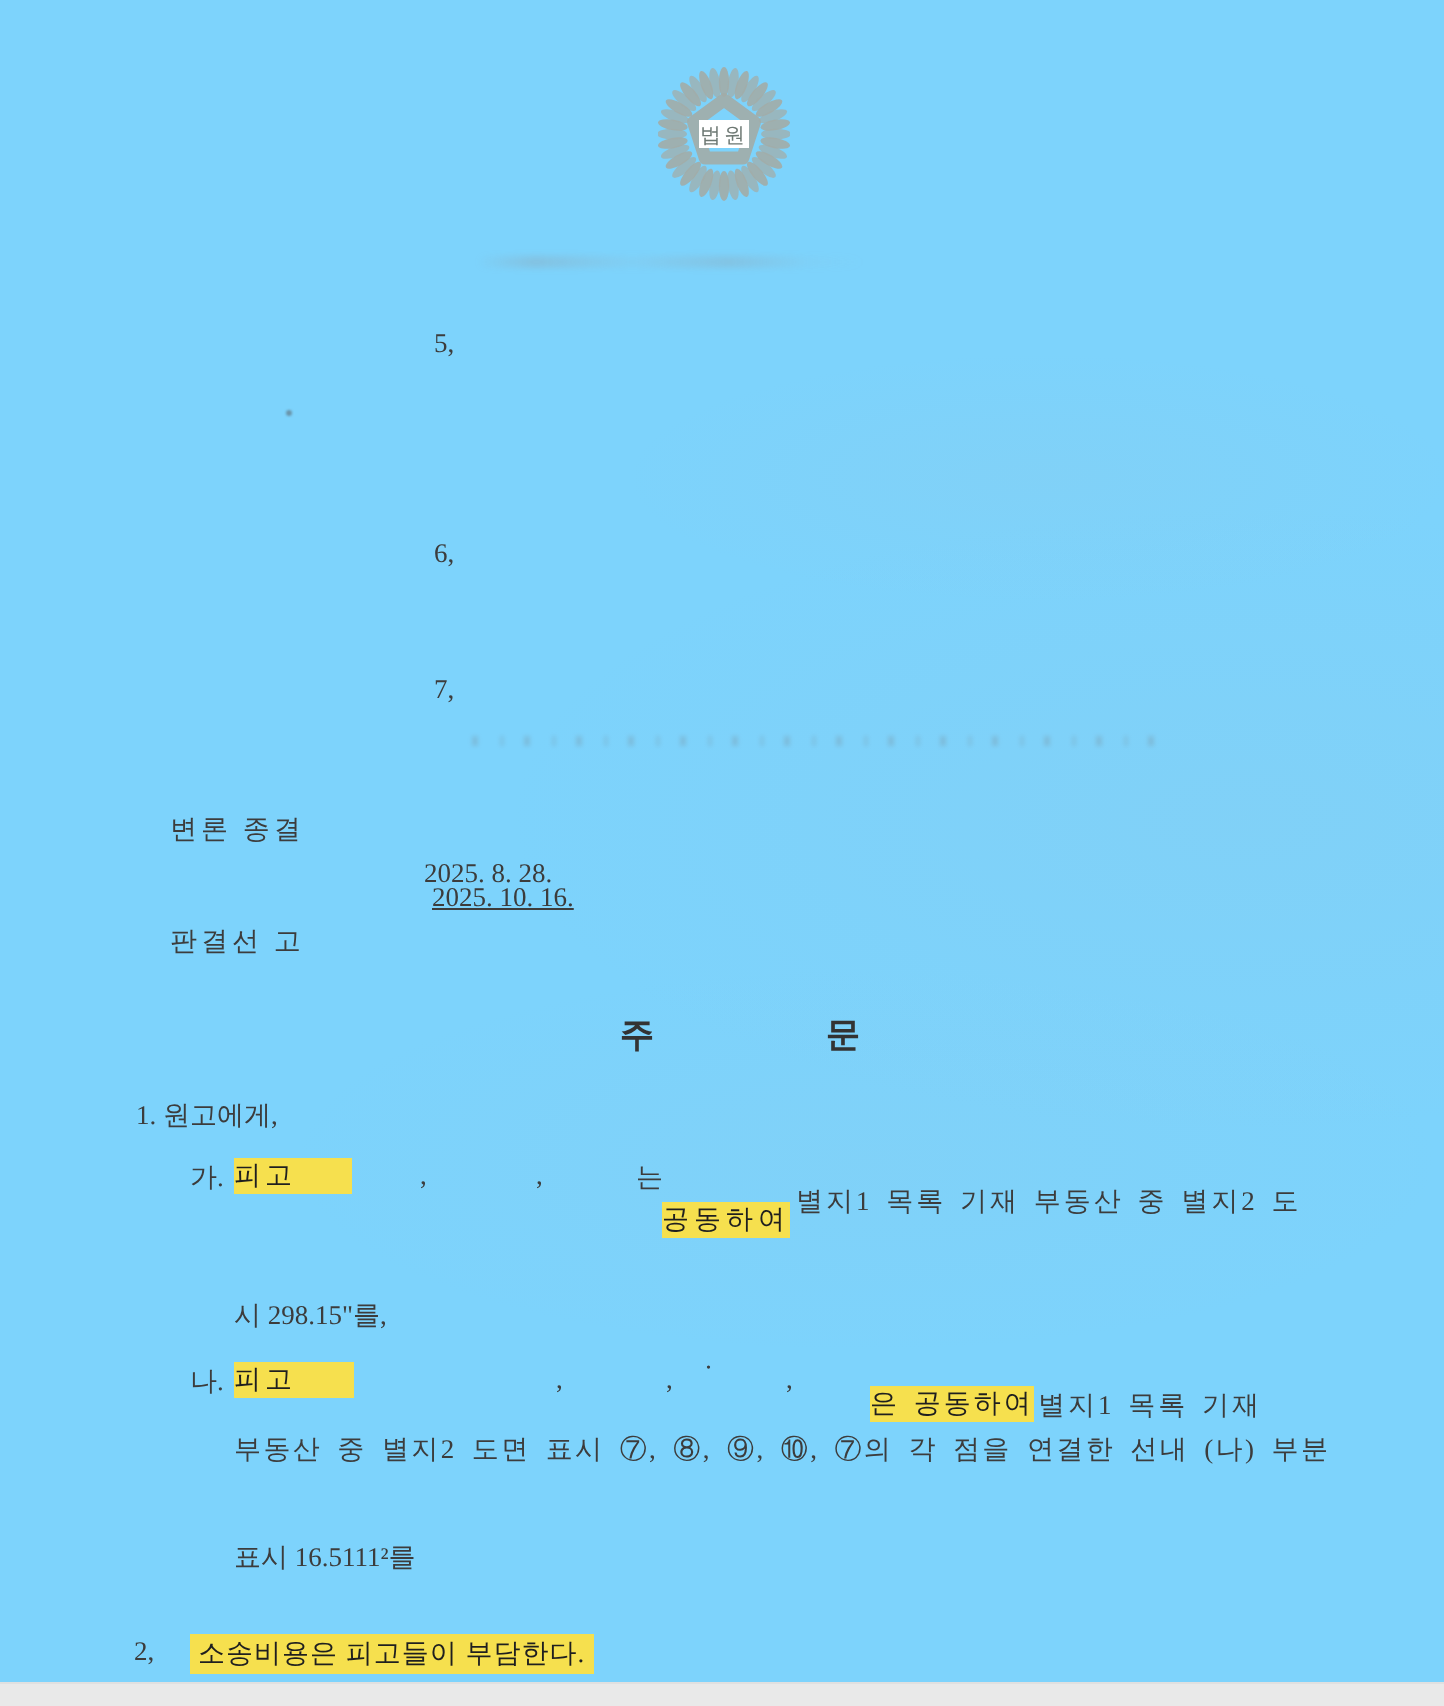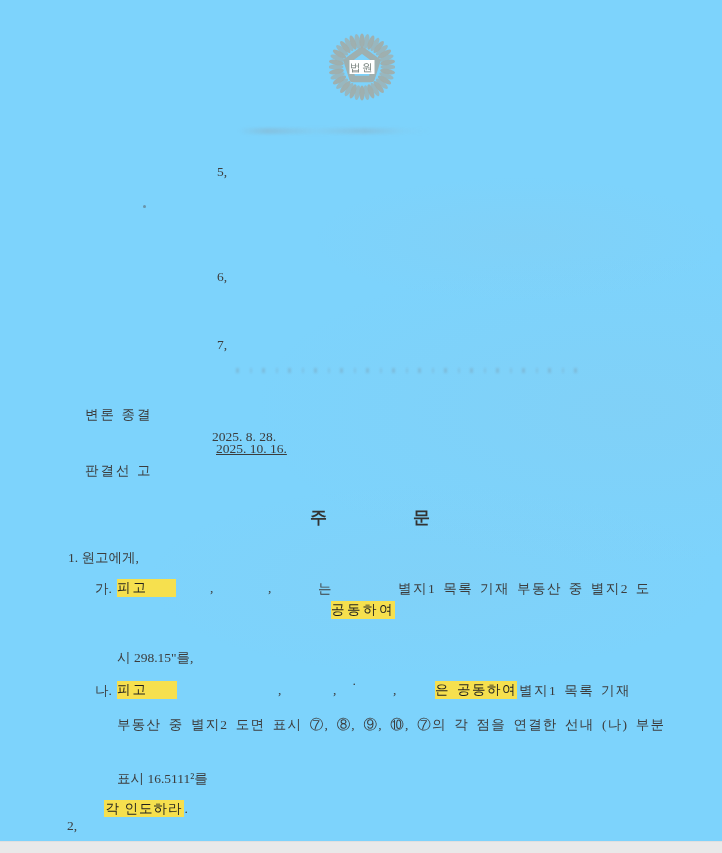--- a/index.html
+++ b/index.html
@@ -16,21 +16,21 @@
       radial-gradient(ellipse 300px 90px at 72% 28%, rgba(175,182,186,.07), transparent 70%),
       radial-gradient(ellipse 420px 140px at 60% 68%, rgba(175,182,186,.06), transparent 70%),
       radial-gradient(ellipse 520px 220px at 86% 48%, rgba(170,178,184,.07), transparent 72%);
   }
   .abs{position:absolute;white-space:pre;}
   .hl{background:var(--hl,#f6e04e);color:#1f1f1f;}
   .meta-label{letter-spacing:2px;}
   .heading{display:flex;justify-content:space-between;font-size:17px;color:#333;font-weight:600;}
   .ls08{letter-spacing:.8px;word-spacing:2px;}
   .ls12{letter-spacing:1.2px;word-spacing:3px;}
-  .ls15{letter-spacing:1.5px;word-spacing:2px;}
+  .ls15{letter-spacing:1.5px;word-spacing:2px;margin-top:12px;}
   .ls25{letter-spacing:2.5px;}
   .smudge1{
     height:6px;border-radius:3px;filter:blur(1.6px);opacity:.55;
     background:linear-gradient(90deg, rgba(160,170,176,0), rgba(145,156,165,.55) 15%,
       rgba(160,170,176,.15) 40%, rgba(145,156,165,.5) 65%, rgba(160,170,176,.1) 85%, rgba(160,170,176,0));
   }
   .smudge2{
     height:5px;filter:blur(1px);opacity:.5;
     background:repeating-linear-gradient(90deg,
       rgba(120,132,140,.55) 0 3px, rgba(120,132,140,0) 3px 14px,
@@ -127,20 +127,18 @@
   <span class="abs" style="left:278px;top:682px;">,</span>
   <span class="abs" style="left:333px;top:682px;">,</span>
   <span class="abs" style="left:352px;top:676px;">·</span>
   <span class="abs" style="left:393px;top:682px;">,</span>
   <span class="abs hl ls15" style="left:435px;top:681px;">은 공동하여</span>
   <span class="abs ls15" style="left:519px;top:682px;">별지1 목록 기재</span>
 
   <div class="abs ls12" style="left:117px;top:716px;">부동산 중 별지2 도면 표시 ⑦, ⑧, ⑨, ⑩, ⑦의 각 점을 연결한 선내 (나) 부분</div>
   <div class="abs" style="left:117px;top:770px;">표시 16.5111²를</div>
 
-  <div class="abs" style="left:90px;top:784px;">
-    <span class="hl" style="letter-spacing:1px;padding:1px 2px;">각 인도하라</span><span>.</span>
-  </div>
 
   <div class="abs" style="left:67px;top:818px;">2,</div>
+  <span class="abs hl" style="left:95px;top:817px;letter-spacing:.5px;padding:1px 4px;">소송비용은 피고들이 부담한다.</span>
 
   <div class="footer-strip"></div>
 </div>
 
 </body></html>

